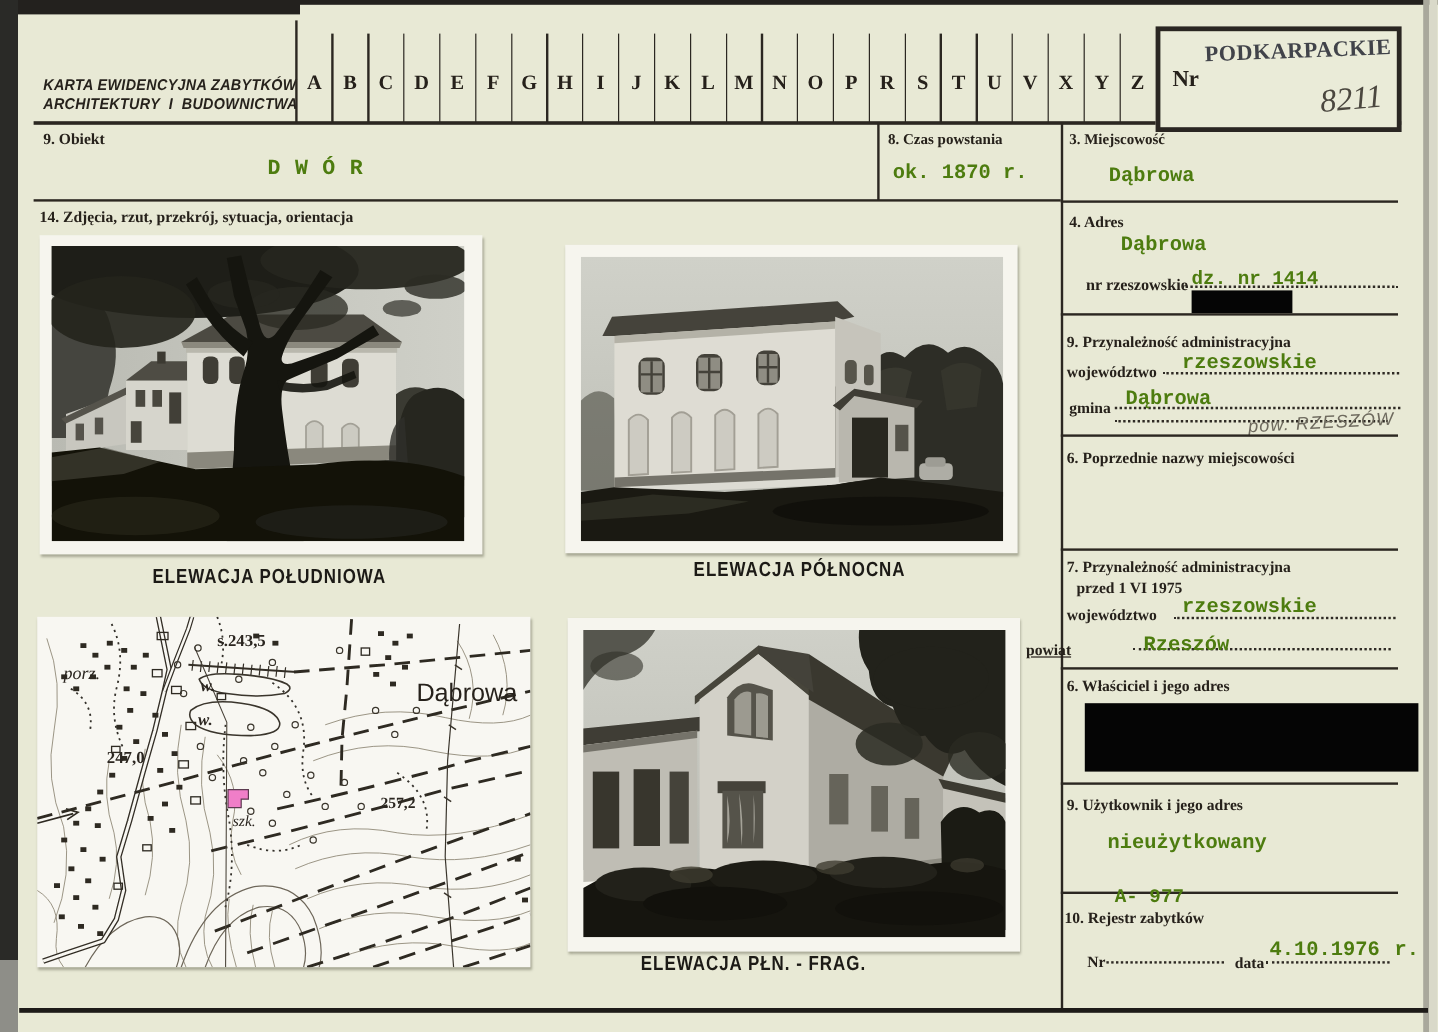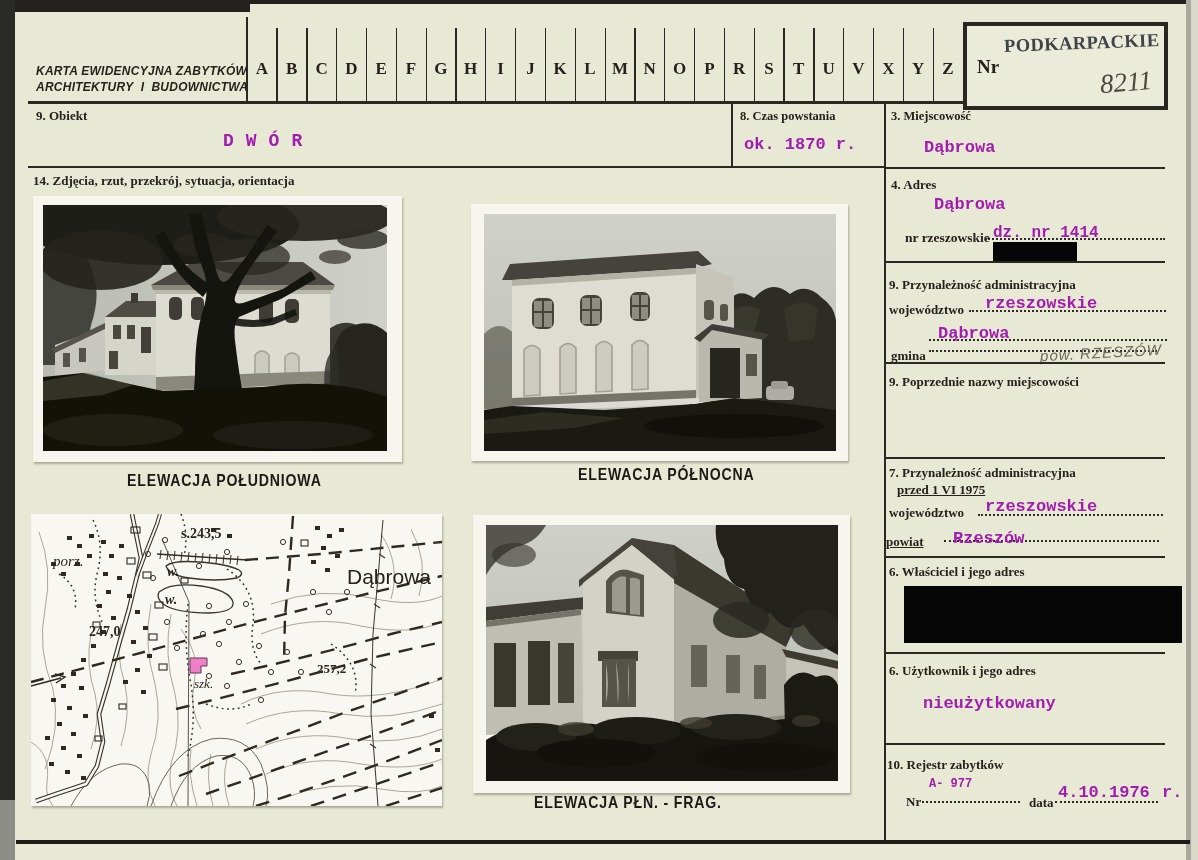--- a/index.html
+++ b/index.html
@@ -2,21 +2,21 @@
 <html><head>
 <meta charset="utf-8">
 <style>
   html,body{margin:0;padding:0;}
   body{width:1198px;height:860px;position:relative;overflow:hidden;
        background:#e8e9d5;font-family:"Liberation Sans",sans-serif;}
   .abs{position:absolute;}
   .lbl{position:absolute;font-family:"Liberation Serif",serif;font-weight:bold;
        color:#26211b;font-size:13px;white-space:nowrap;}
   .typed{position:absolute;font-family:"Liberation Mono",monospace;
-       color:#a21caf;font-size:17px;white-space:nowrap;font-weight:bold;}
+       color:#4d7c0f;font-size:17px;white-space:nowrap;font-weight:bold;}
   .hline{position:absolute;background:#2b2721;height:2px;}
   .vline{position:absolute;background:#2b2721;width:2px;}
   .dots{position:absolute;border-bottom:2px dotted #2e2a24;}
   .cap{position:absolute;font-family:"Liberation Sans",sans-serif;
        color:#1c1a16;font-size:17px;letter-spacing:1px;white-space:nowrap;font-weight:bold;transform:scaleX(0.83);transform-origin:0 0;}
 </style>
 </head>
 <body>
 
 <div class="abs" style="left:15px;top:0;width:1171px;height:860px;background:#e8e9d5;"></div>
@@ -518,57 +518,57 @@
 <div class="typed" style="left:993px;top:224px;font-size:16px;">dz. nr 1414</div>
 
 <div class="abs" style="left:993px;top:242px;width:84px;height:19px;background:#050505;"></div>
 
 <div class="hline" style="left:884px;top:261px;width:281px;"></div>
 
 <div class="lbl" style="left:889px;top:277px;">9. Przynależność administracyjna</div>
 <div class="lbl" style="left:889px;top:302px;">województwo</div>
 <div class="dots" style="left:969px;top:310px;width:197px;"></div>
 <div class="typed" style="left:985px;top:294px;">rzeszowskie</div>
-<div class="lbl" style="left:891px;top:332px;margin-top:16px;">gmina</div>
+<div class="lbl" style="left:891px;top:332px;">gmina</div>
 <div class="dots" style="left:929px;top:339px;width:238px;"></div>
 <div class="typed" style="left:938px;top:324px;">Dąbrowa</div>
 <div class="dots" style="left:929px;top:350px;width:228px;"></div>
 
 <div class="abs" style="left:1040px;top:344px;font-family:'Liberation Sans',sans-serif;font-size:15px;font-style:italic;color:#6e6a5e;transform:rotate(-3deg);letter-spacing:1px;">pow. RZESZÓW</div>
 
 <div class="hline" style="left:884px;top:362px;width:281px;"></div>
 
-<div class="lbl" style="left:889px;top:374px;">9. Poprzednie nazwy miejscowości</div>
+<div class="lbl" style="left:889px;top:374px;">6. Poprzednie nazwy miejscowości</div>
 
 <div class="hline" style="left:884px;top:457px;width:281px;"></div>
 
 <div class="lbl" style="left:889px;top:465px;">7. Przynależność administracyjna</div>
-<div class="lbl" style="left:897px;top:482px;text-decoration:underline;">przed 1 VI 1975</div>
+<div class="lbl" style="left:897px;top:482px;">przed 1 VI 1975</div>
 <div class="lbl" style="left:889px;top:505px;">województwo</div>
 <div class="dots" style="left:978px;top:514px;width:185px;"></div>
 <div class="typed" style="left:985px;top:497px;">rzeszowskie</div>
-<div class="lbl" style="left:886px;top:534px;text-decoration:underline;">powiat</div>
+<div class="lbl" style="left:855px;top:534px;text-decoration:underline;">powiat</div>
 <div class="dots" style="left:944px;top:540px;width:215px;"></div>
 <div class="typed" style="left:953px;top:529px;">Rzeszów</div>
 
 <div class="hline" style="left:884px;top:556px;width:281px;"></div>
 
 <div class="lbl" style="left:889px;top:564px;">6. Właściciel i jego adres</div>
 
 <div class="abs" style="left:904px;top:586px;width:278px;height:57px;background:#050505;"></div>
 
 <div class="hline" style="left:884px;top:652px;width:281px;"></div>
 
-<div class="lbl" style="left:889px;top:663px;">6. Użytkownik i jego adres</div>
+<div class="lbl" style="left:889px;top:663px;">9. Użytkownik i jego adres</div>
 <div class="typed" style="left:923px;top:694px;">nieużytkowany</div>
 
 <div class="hline" style="left:884px;top:743px;width:281px;"></div>
 
 <div class="lbl" style="left:887px;top:757px;">10. Rejestr zabytków</div>
 <div class="lbl" style="left:906px;top:794px;">Nr</div>
 <div class="dots" style="left:922px;top:801px;width:98px;"></div>
-<div class="typed" style="left:929px;top:777px;font-size:12px;">A- 977</div>
+<div class="typed" style="left:929px;top:739px;font-size:16px;">A- 977</div>
 <div class="lbl" style="left:1029px;top:795px;">data</div>
 <div class="dots" style="left:1055px;top:801px;width:103px;"></div>
 <div class="typed" style="left:1058px;top:783px;text-align:center;">4.10.1976</div>
 <div class="typed" style="left:1162px;top:783px;font-weight:bold;">r.</div>
 
 <div class="abs" style="left:16px;top:840px;width:1174px;height:4px;background:#1d1b18;"></div>
 
 </body></html>

